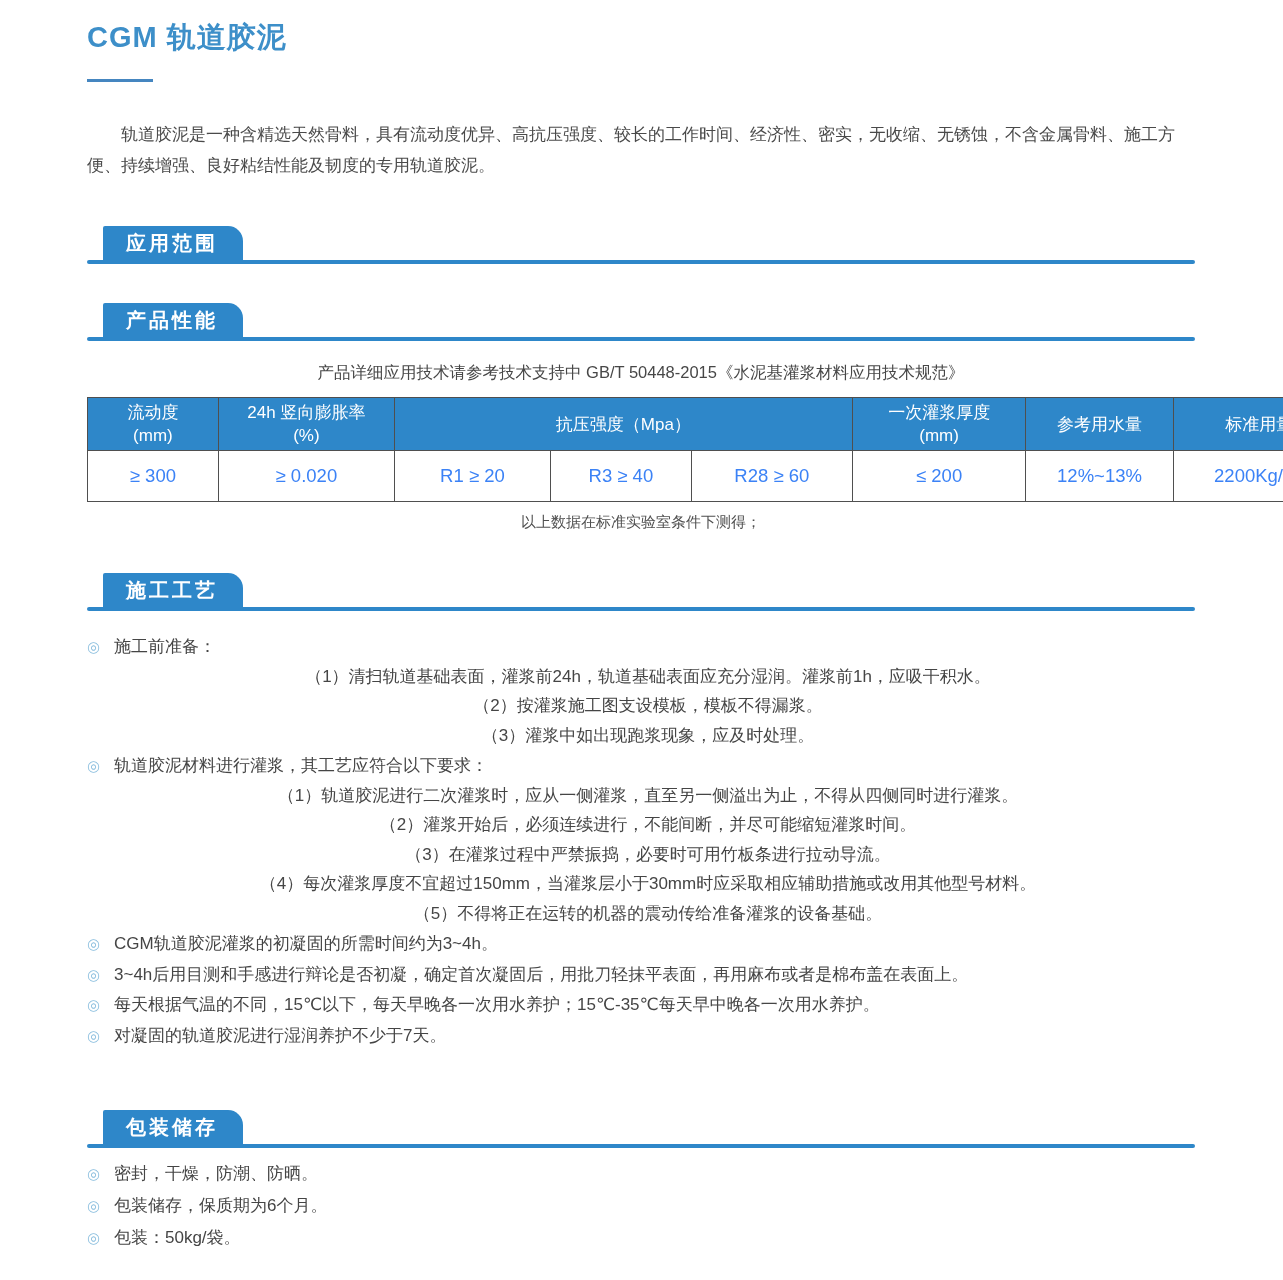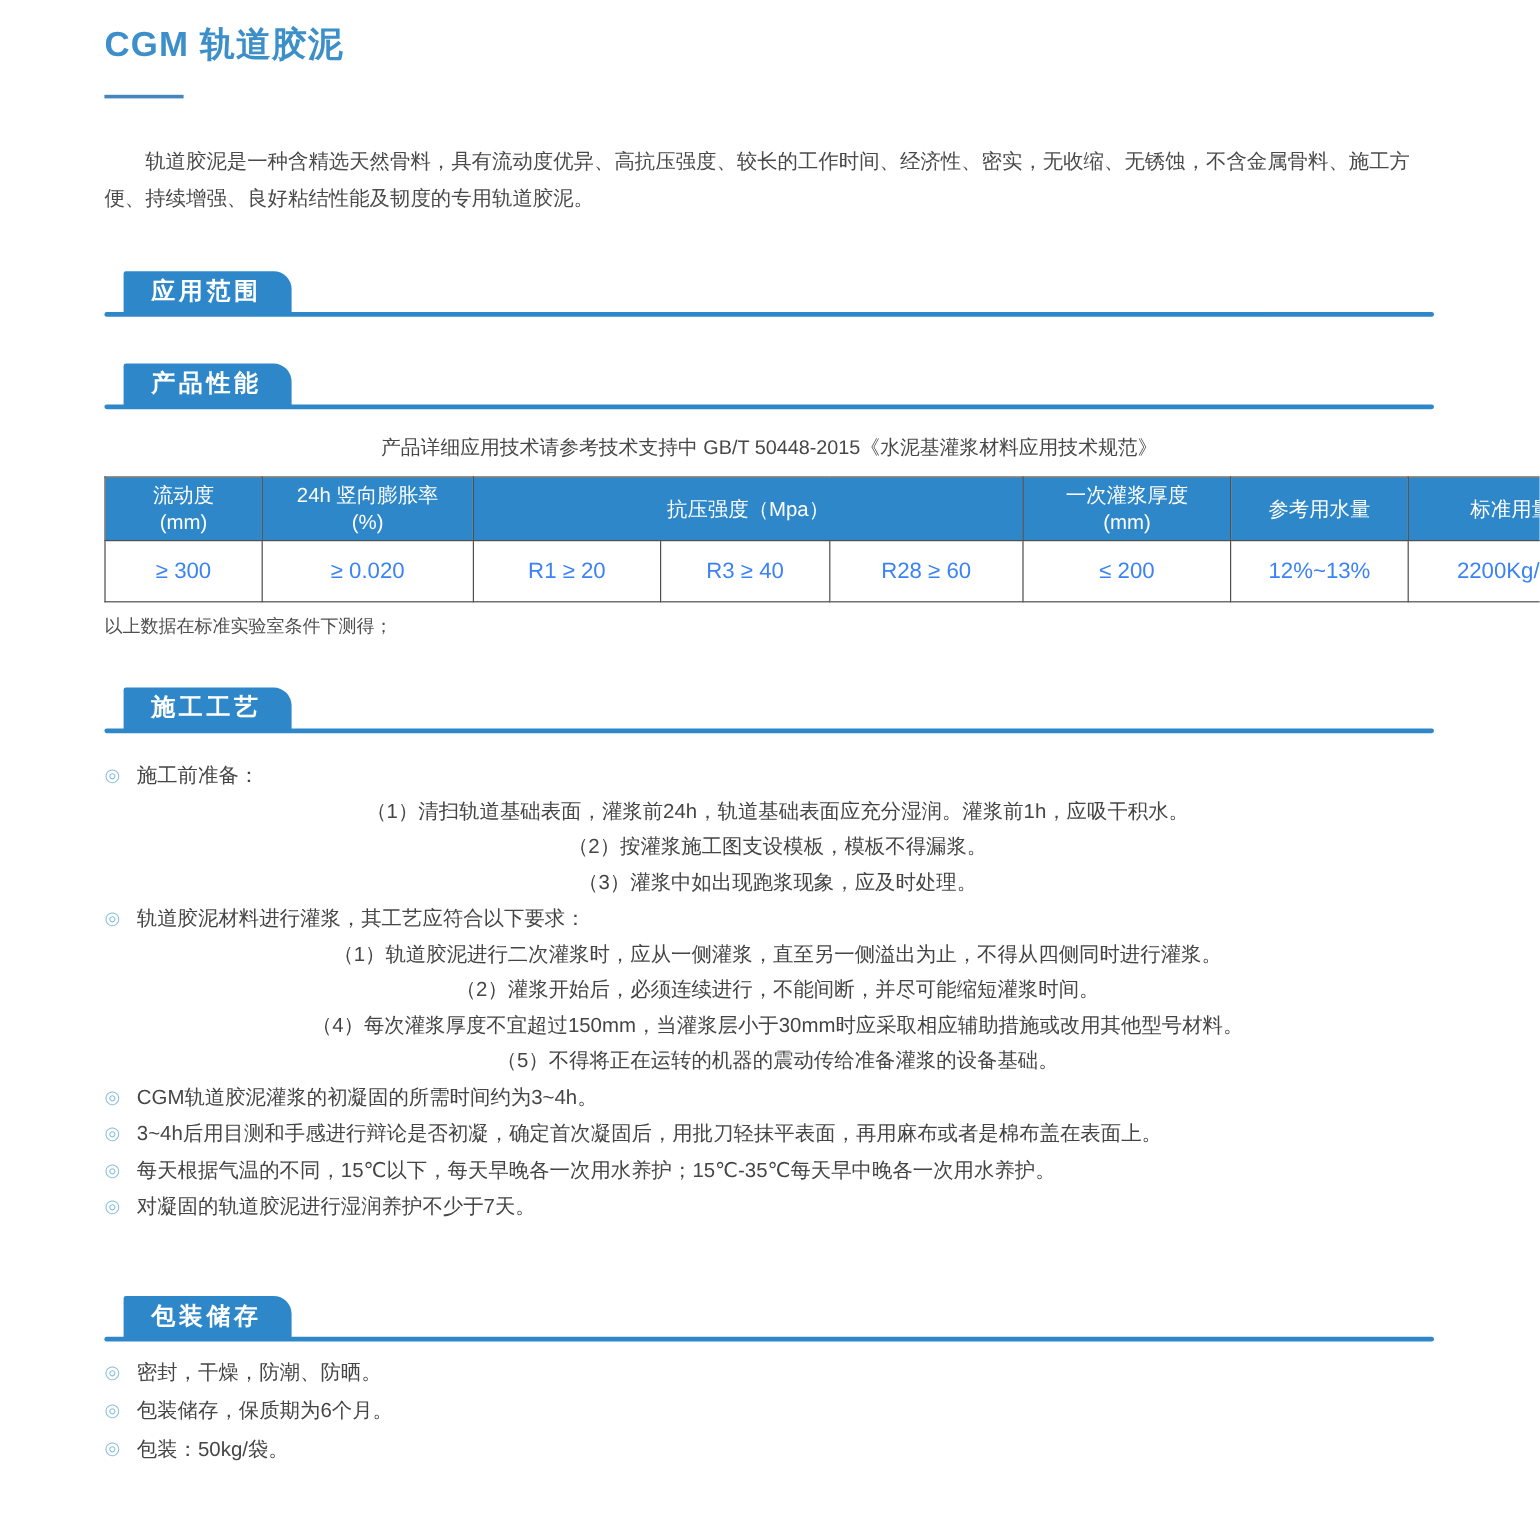--- a/index.html
+++ b/index.html
@@ -52,21 +52,21 @@
     border:1.6px solid #4f4f4f;text-align:center;vertical-align:middle;padding:0;
   }
   table.perf th{
     background:#2e87c9;color:#ffffff;font-size:17px;font-weight:normal;
     height:52px;line-height:23px;
   }
   table.perf td{
     background:#ffffff;color:#3b82f6;font-size:18.5px;height:50px;
   }
   table.perf sup{font-size:11px;}
-  .perf-footnote{margin:11px 0 0 0;font-size:15px;color:#4f4f4f;}
+  .perf-footnote{margin:11px 0 0 0;font-size:15px;color:#4f4f4f;text-align:center;}
 
   
   .proc-list{margin-top:24px;}
   .pack-list{margin-top:14px;}
   .li{font-size:17px;line-height:22px;margin-bottom:8px;color:#454545;}
   .li.bullet{display:flex;align-items:flex-start;margin-bottom:7px;padding-top:1px;}
   .li.bullet .ring{
     color:#8abede;font-size:15px;width:18px;flex:0 0 18px;margin-right:9px;
     line-height:22px;text-align:left;
   }
@@ -153,20 +153,21 @@
       </div>
       <div class="li num">（1）清扫轨道基础表面，灌浆前24h，轨道基础表面应充分湿润。灌浆前1h，应吸干积水。</div>
       <div class="li num">（2）按灌浆施工图支设模板，模板不得漏浆。</div>
       <div class="li num">（3）灌浆中如出现跑浆现象，应及时处理。</div>
       <div class="li bullet">
         <span class="ring">◎</span>
         <span>轨道胶泥材料进行灌浆，其工艺应符合以下要求：</span>
       </div>
       <div class="li num">（1）轨道胶泥进行二次灌浆时，应从一侧灌浆，直至另一侧溢出为止，不得从四侧同时进行灌浆。</div>
       <div class="li num">（2）灌浆开始后，必须连续进行，不能间断，并尽可能缩短灌浆时间。</div>
+      <div class="li num">（3）在灌浆过程中严禁振捣，必要时可用竹板条进行拉动导流。</div>
       <div class="li num">（4）每次灌浆厚度不宜超过150mm，当灌浆层小于30mm时应采取相应辅助措施或改用其他型号材料。</div>
       <div class="li num">（5）不得将正在运转的机器的震动传给准备灌浆的设备基础。</div>
       <div class="li bullet">
         <span class="ring">◎</span>
         <span>CGM轨道胶泥灌浆的初凝固的所需时间约为3~4h。</span>
       </div>
       <div class="li bullet">
         <span class="ring">◎</span>
         <span>3~4h后用目测和手感进行辩论是否初凝，确定首次凝固后，用批刀轻抹平表面，再用麻布或者是棉布盖在表面上。</span>
       </div>

